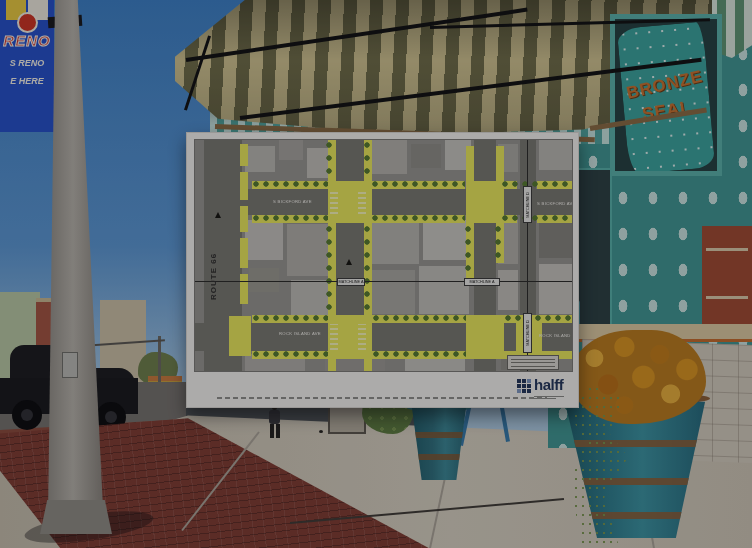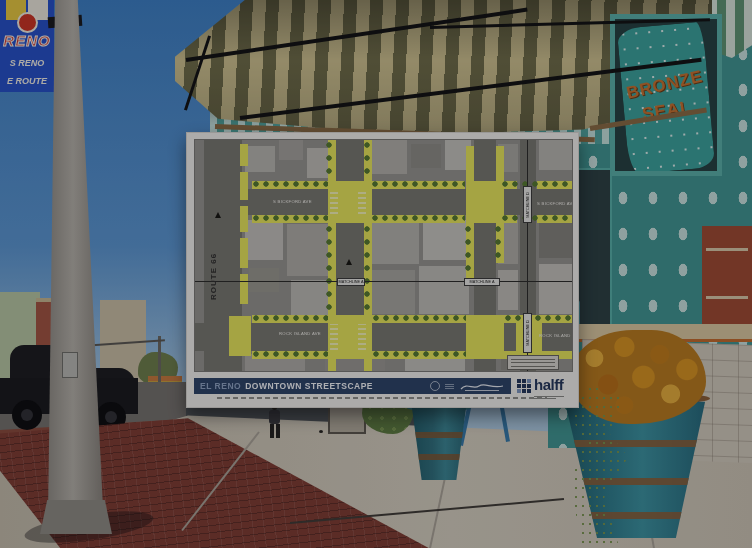--- a/index.html
+++ b/index.html
@@ -66,21 +66,21 @@
   #lamp-post{left:46px;top:0;width:60px;height:532px;z-index:10;
     background:linear-gradient(90deg,#8f8b83,#b5b1a8 45%,#847f77);
     clip-path:polygon(15% 0,53% 0,97% 100%,3% 100%);}
   #post-base{left:40px;top:500px;width:72px;height:34px;z-index:10;background:#8f8b83;
     clip-path:polygon(10% 0,90% 0,100% 100%,0 100%);}
   #post-shadow{left:24px;top:514px;width:130px;height:26px;z-index:9;background:rgba(10,10,12,.38);border-radius:50%;transform:rotate(-8deg);}
   #plaque{left:62px;top:352px;width:16px;height:26px;z-index:11;background:#b9b9b4;border:1px solid #6e6e68;box-sizing:border-box;}
   #dist-pole{left:158px;top:336px;width:3px;height:88px;z-index:2;background:#6b6760;}
   #dist-arm{left:85px;top:342px;width:80px;height:2px;background:#5a5751;transform:rotate(-4deg);z-index:2;}
   
-  #banner{left:0;top:0;width:54px;height:92px;z-index:9;background:var(--banner-blue);overflow:hidden;}
+  #banner{left:0;top:0;width:54px;height:132px;z-index:9;background:var(--banner-blue);overflow:hidden;}
   #banner .sq-y{position:absolute;left:6px;top:0;width:20px;height:20px;background:#e8c93e;}
   #banner .sq-w{position:absolute;left:28px;top:0;width:20px;height:20px;background:#ece8dc;}
   #banner .dot{position:absolute;left:17px;top:12px;width:17px;height:17px;background:#cc3322;border:2px solid #f0ece0;border-radius:50%;}
   #banner-title{position:absolute;left:0;top:32px;width:54px;text-align:center;font-size:15px;font-weight:bold;font-style:italic;
     color:#d03028;-webkit-text-stroke:1px #f4f0e6;letter-spacing:1px;}
   .banner-script{position:absolute;width:54px;text-align:center;color:#f2efe6;font-style:italic;font-weight:bold;font-size:9px;}
   #bracket{left:48px;top:16px;width:34px;height:11px;z-index:9;background:#17171a;transform:rotate(-4deg);}
   
   #bench{z-index:5;}
   .bench-leg{position:absolute;background:#3579a8;}
@@ -246,21 +246,21 @@
   <div class="abs" id="post-shadow"></div>
   <div class="abs" id="lamp-post"></div>
   <div class="abs" id="post-base"></div>
   <div class="abs" id="plaque"></div>
   <div class="abs" id="banner">
     <div class="sq-y"></div>
     <div class="sq-w"></div>
     <div class="dot"></div>
     <div id="banner-title">RENO</div>
     <div class="banner-script" style="top:58px;">S RENO</div>
-    <div class="banner-script" style="top:76px;">E ROUTE</div>
+    <div class="banner-script" style="top:76px;">E HERE</div>
   </div>
   <div class="abs" id="bracket"></div>
 
   <div class="abs" id="poster">
     <div id="map">
 
       <div class="street" style="left:9px;top:0;width:38px;height:233px;"></div>
       <div class="street" style="left:9px;top:49px;width:370px;height:26px;"></div>
       <div class="street" style="left:0;top:183px;width:379px;height:28px;"></div>
       <div class="street" style="left:141px;top:0;width:28px;height:233px;"></div>
@@ -378,36 +378,20 @@
 
       <div class="north-arrow" style="left:20px;top:72px;"></div>
       <div class="north-arrow" style="left:151px;top:119px;"></div>
       <div id="legend-box">
           <i></i>
           <i></i>
           <i></i>
         </div>
     </div>
 
-    <div id="titlebar">
-      <span id="tb-city">EL RENO</span>
-      <span id="tb-title">DOWNTOWN STREETSCAPE</span>
-      <span id="tb-right">
-        <span id="seal"></span>
-        <span id="seal-lines">
-            <i></i>
-            <i></i>
-            <i></i>
-          </span>
-        <svg width="46" height="12" viewBox="0 0 46 12">
-          <path d="M2,9 C8,2 14,10 20,6 C26,2 32,9 44,6" stroke="#e8ecf2" stroke-width="1.2" fill="none"></path>
-          <path d="M6,10.5 L40,10.5" stroke="#e8ecf2" stroke-width="0.8" fill="none"></path>
-        </svg>
-      </span>
-    </div>
 
     <div id="halff">
       <span id="halff-grid">
         <i></i>
           <i></i>
           <i class="lt"></i>
           <i></i>
           <i></i>
           <i></i>
           <i class="lt"></i>

